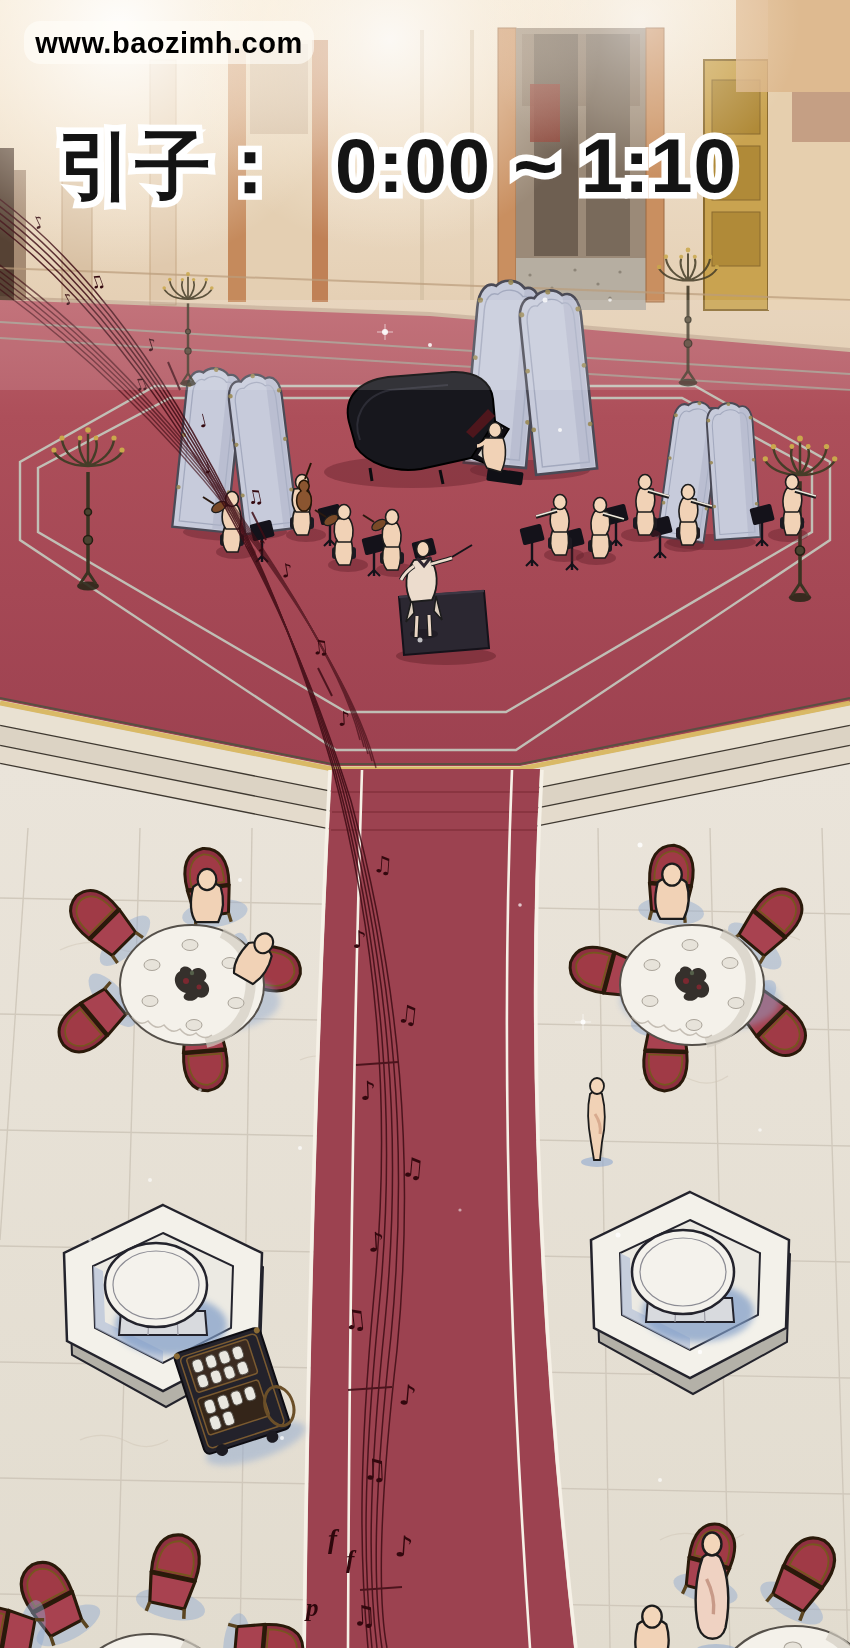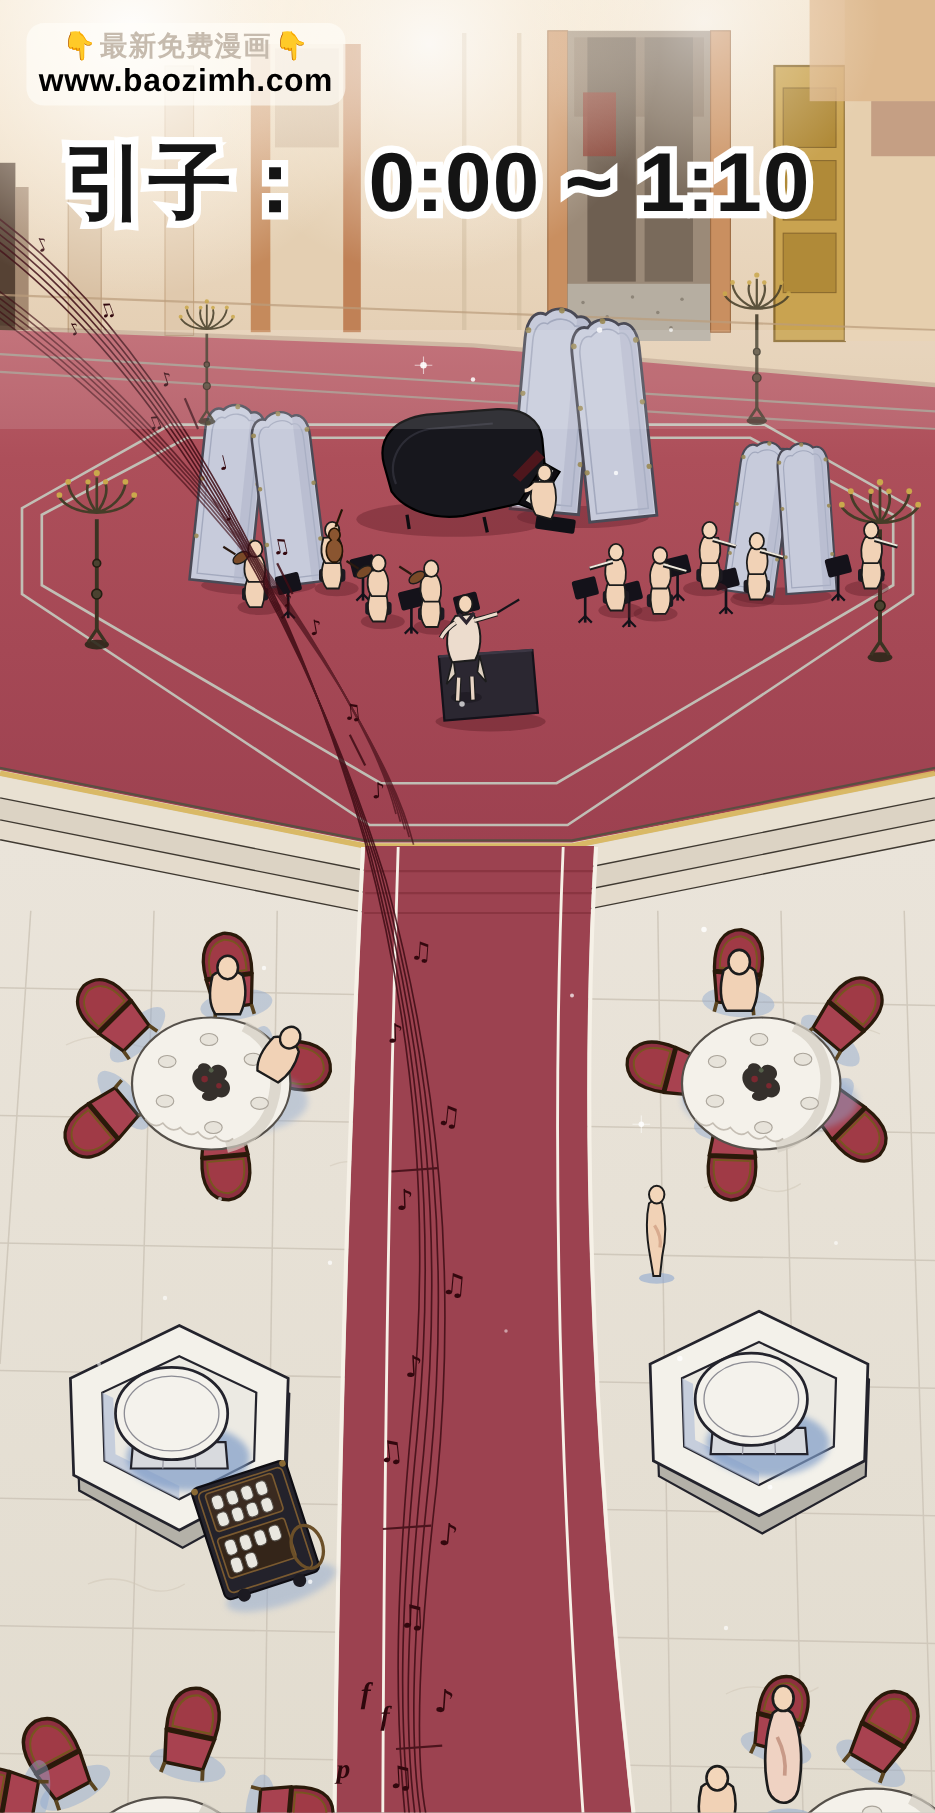--- a/index.html
+++ b/index.html
@@ -512,21 +512,20 @@
   </g>
   <g>
     <circle cx="0" cy="0" r="1" transform="translate(120,30) scale(240)" fill="url(#bloomG)"></circle>
     <circle cx="0" cy="0" r="1" transform="translate(390,40) scale(210)" fill="url(#bloomG)" opacity=".8"></circle>
     <circle cx="0" cy="0" r="1" transform="translate(640,20) scale(160)" fill="url(#bloomG)" opacity=".55"></circle>
     <rect x="0" y="300" width="850" height="90" fill="#ffffff" opacity=".12"></rect>
   </g>
 </svg>
 
 <div class="badge">
-  <div class="badge-line1"><span class="hand">👇</span><span>最新免费漫画</span><span class="hand">👇</span></div>
   <div class="badge-line2">www.baozimh.com</div>
 </div>
 
 <div class="title">
   <span class="t-layer t-stroke"><span>引子：</span><span class="t-gap">0:00 ~ 1:10</span></span>
   <span class="t-layer t-fill"><span>引子：</span><span class="t-gap">0:00 ~ 1:10</span></span>
 </div>
 
 </div>
 

